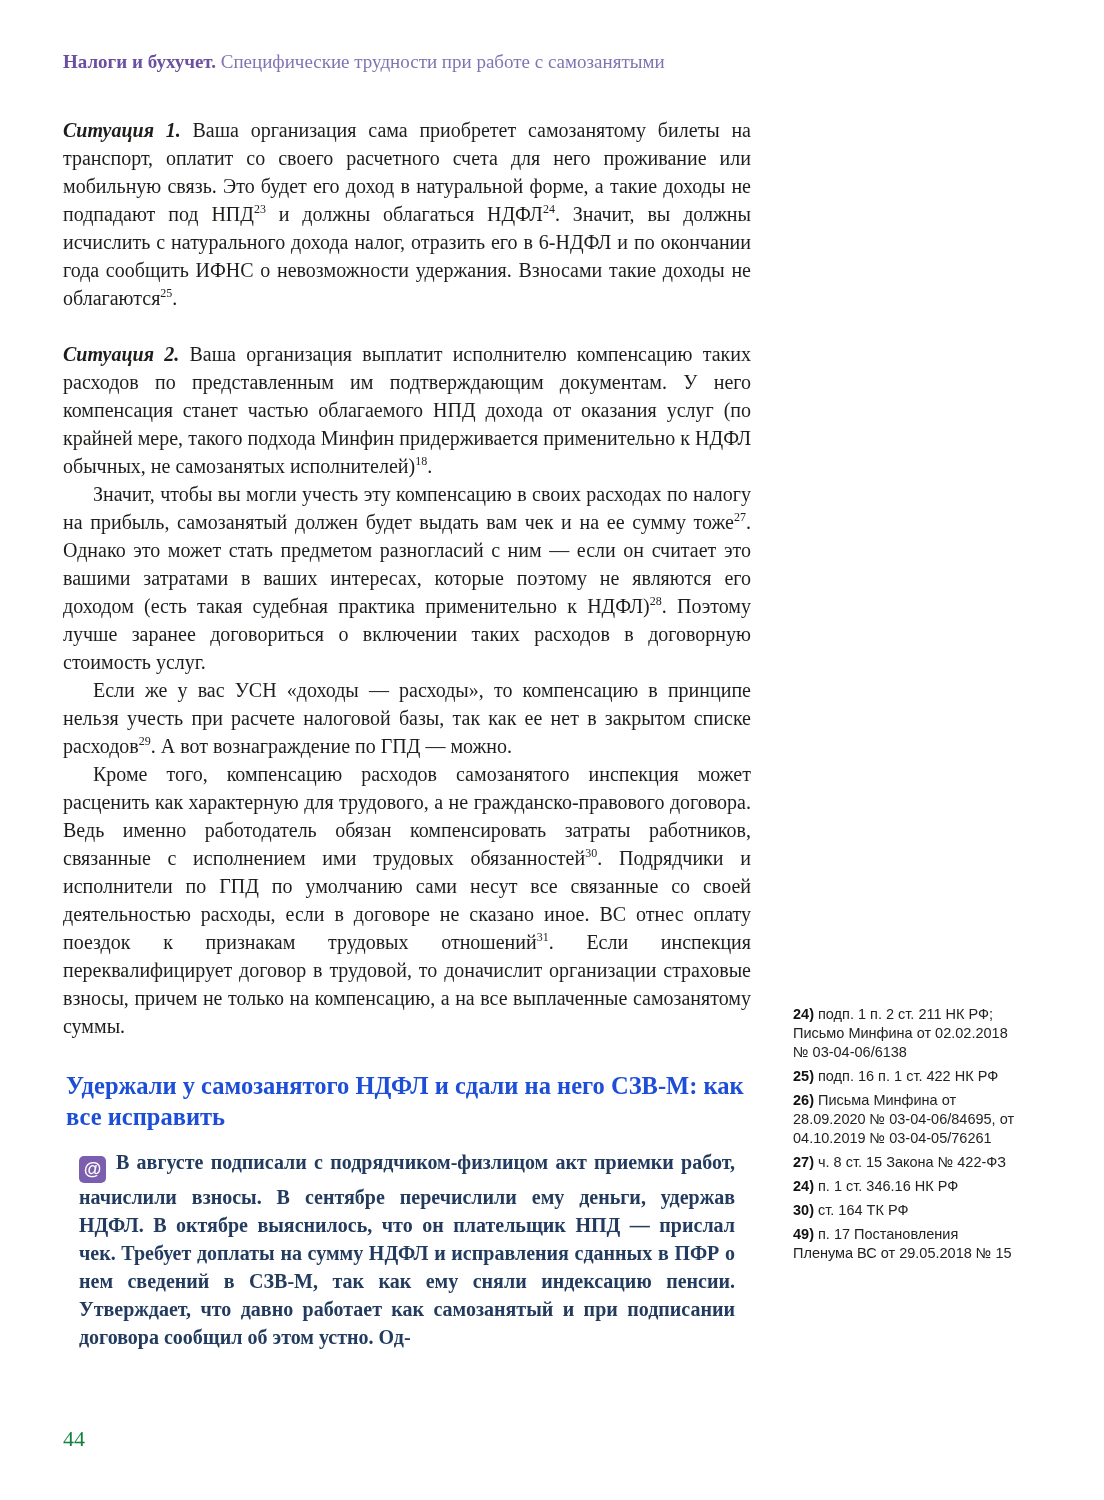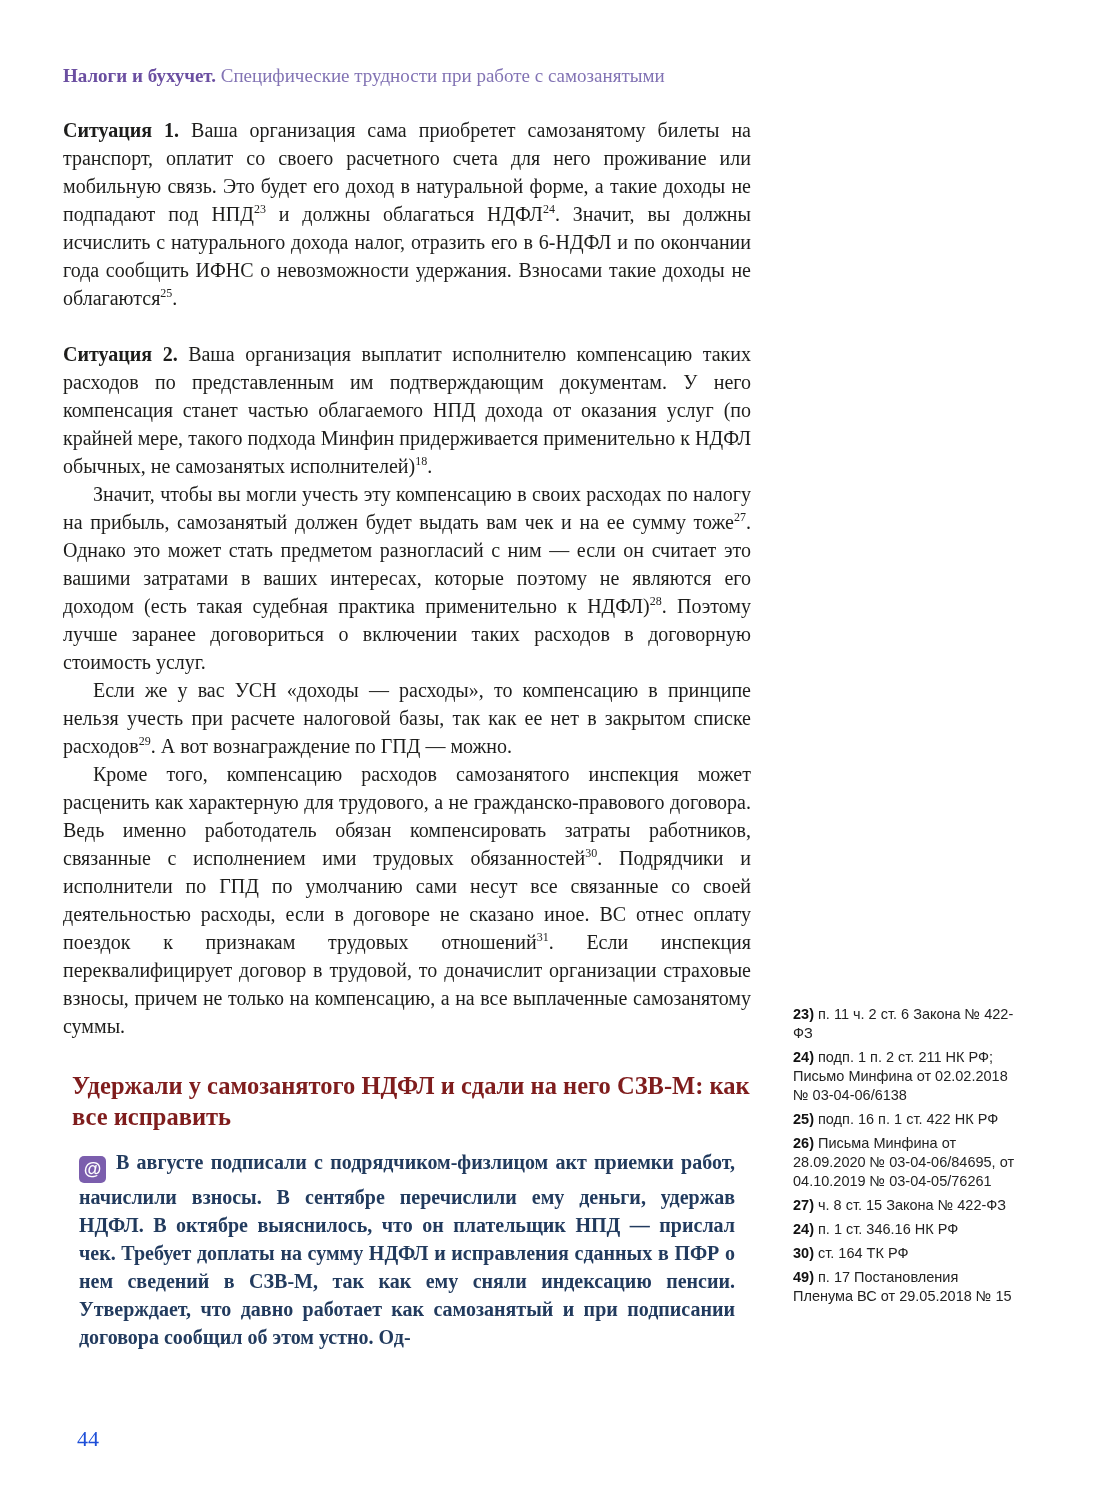--- a/index.html
+++ b/index.html
@@ -13,21 +13,21 @@
     height: 1500px;
     background: #ffffff;
     overflow: hidden;
     font-family: "Liberation Serif", serif;
     color: #1d1d1b;
   }
   
   .runhead {
     position: absolute;
     left: 63px;
-    top: 64px;
+    top: 50px;
     width: 960px;
     font-size: 19px;
     line-height: 24px;
   }
   .runhead .rh-bold {
     font-weight: bold;
     color: #6b4fa1;
   }
   .runhead .rh-rest {
     color: #8273b4;
@@ -44,33 +44,34 @@
     font-size: 20px;
     line-height: 28px;
     text-align: justify;
     hyphens: auto;
     -webkit-hyphens: auto;
   }
   .para.gap { margin-top: 28px; }
   .para.indent { text-indent: 30px; }
   .lead {
     font-weight: bold;
+    font-style: italic;
     margin-top: 24px;
   }
   .para sup, .question sup {
     font-size: 0.6em;
     line-height: 0;
     vertical-align: super;
   }
   .section-title {
-    margin: 30px 0 16px 9px;
+    margin: 30px 0 16px 3px;
     font-size: 24.5px;
     line-height: 31px;
     font-weight: bold;
-    color: #7f1d1d;
+    color: #1d4ed8;
   }
   .question {
     margin: 16px;
     font-size: 20px;
     line-height: 28px;
     font-weight: bold;
     color: #223b5e;
     text-align: justify;
     hyphens: auto;
     -webkit-hyphens: auto;
@@ -99,24 +100,24 @@
     font-family: "Liberation Sans", sans-serif;
     font-size: 14.5px;
     line-height: 19px;
     color: #222222;
   }
   .footnote { margin-bottom: 5px; }
   .footnote b { color: #111111; }
   
   .page-number {
     position: absolute;
-    left: 77px;
+    left: 63px;
     top: 1426px;
     font-size: 22px;
-    color: #1d4ed8;
+    color: #15803d;
   }
 </style>
 </head>
 <body>
 
 <div class="page">
 
   <div class="runhead">
     <span class="rh-bold">Налоги и бухучет.</span><span class="rh-rest"> Специфические трудности при работе с самозанятыми</span>
   </div>
@@ -132,21 +133,20 @@
 
     <h2 class="section-title">Удержали у самозанятого НДФЛ и сдали на него СЗВ-М: как все исправить</h2>
 
     <p class="question">
       <span class="at-badge">@</span><span>В августе подписали с подрядчиком-физлицом акт приемки работ, начислили взносы. В сентябре перечислили ему деньги, удержав НДФЛ. В октябре выяснилось, что он плательщик НПД — прислал чек. Требует доплаты на сумму НДФЛ и исправления сданных в ПФР о нем сведений в СЗВ-М, так как ему сняли индексацию пенсии. Утверждает, что давно работает как самозанятый и при подписании договора сообщил об этом устно. Од-</span>
     </p>
   </div>
 
   <div class="sidebar">
     <div>
-        <div class="footnote"><b>23) </b>п. 11 ч. 2 ст. 6 Закона № 422-ФЗ</div>
         <div class="footnote"><b>24) </b>подп. 1 п. 2 ст. 211 НК РФ; Письмо Минфина от 02.02.2018 № 03-04-06/6138</div>
         <div class="footnote"><b>25) </b>подп. 16 п. 1 ст. 422 НК РФ</div>
         <div class="footnote"><b>26) </b>Письма Минфина от 28.09.2020 № 03-04-06/84695, от 04.10.2019 № 03-04-05/76261</div>
         <div class="footnote"><b>27) </b>ч. 8 ст. 15 Закона № 422-ФЗ</div>
         <div class="footnote"><b>24) </b>п. 1 ст. 346.16 НК РФ</div>
         <div class="footnote"><b>30) </b>ст. 164 ТК РФ</div>
         <div class="footnote"><b>49) </b>п. 17 Постановления Пленума ВС от 29.05.2018 № 15</div>
       </div>
   </div>
 

